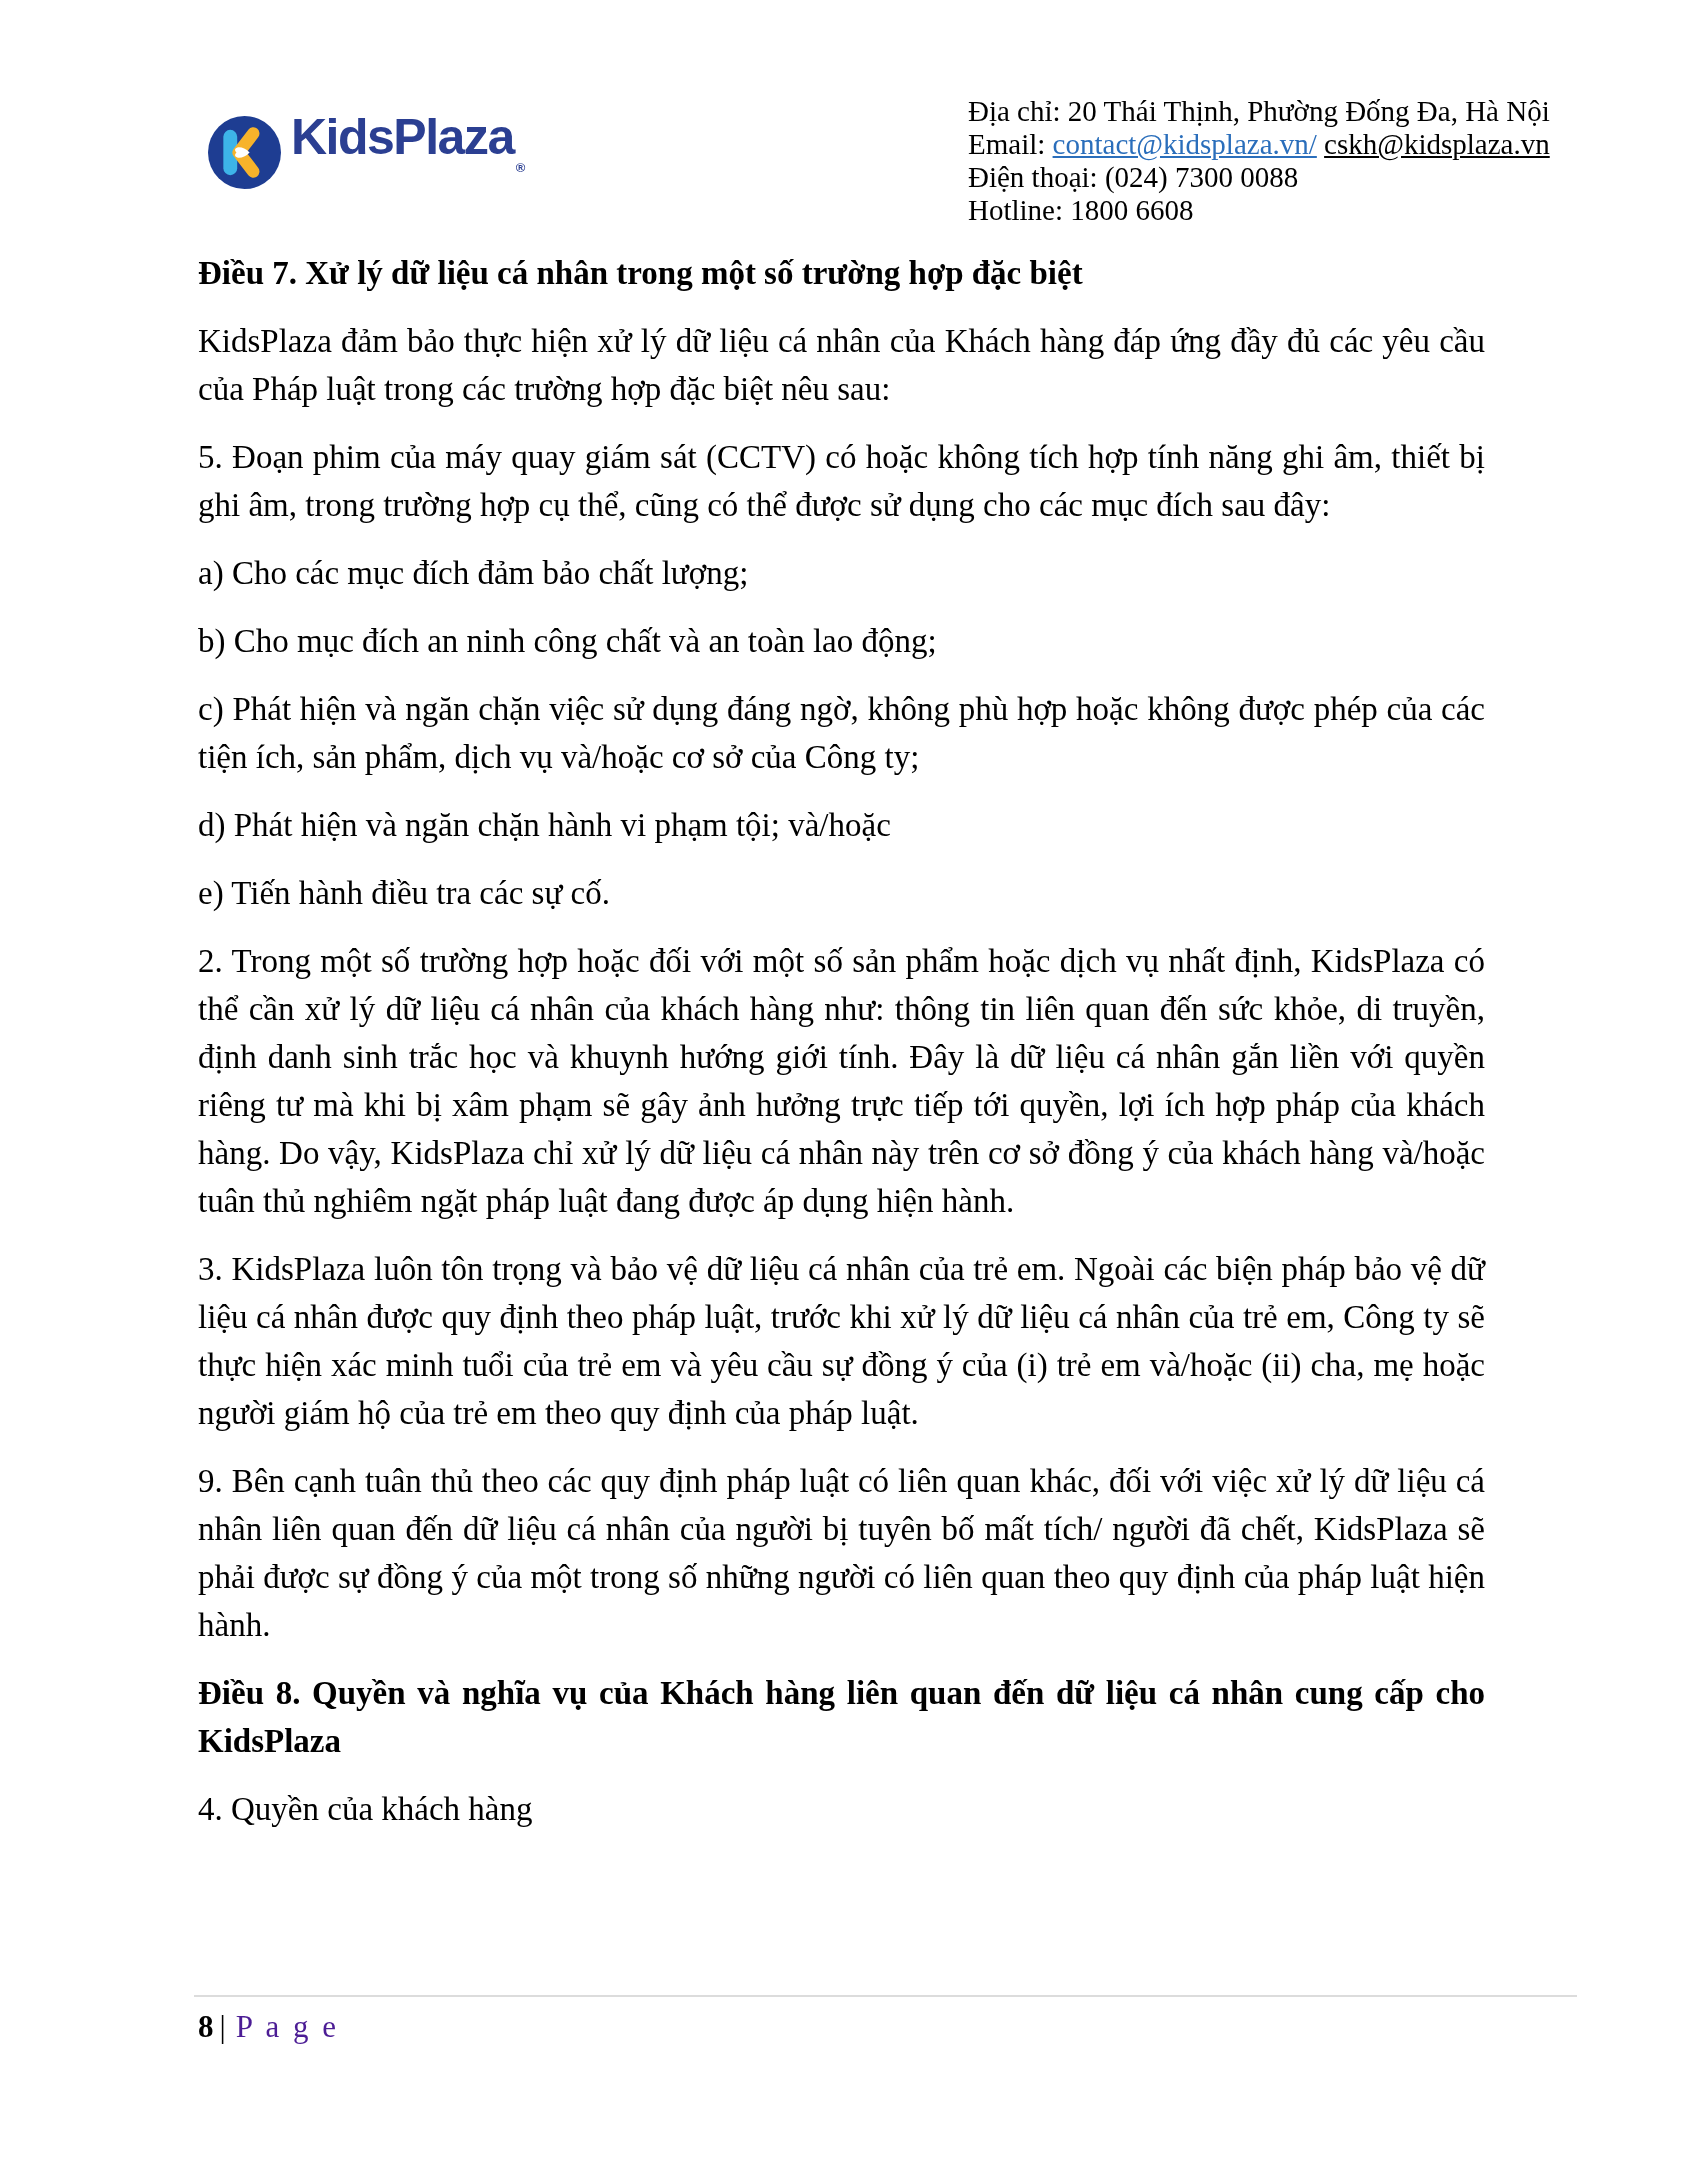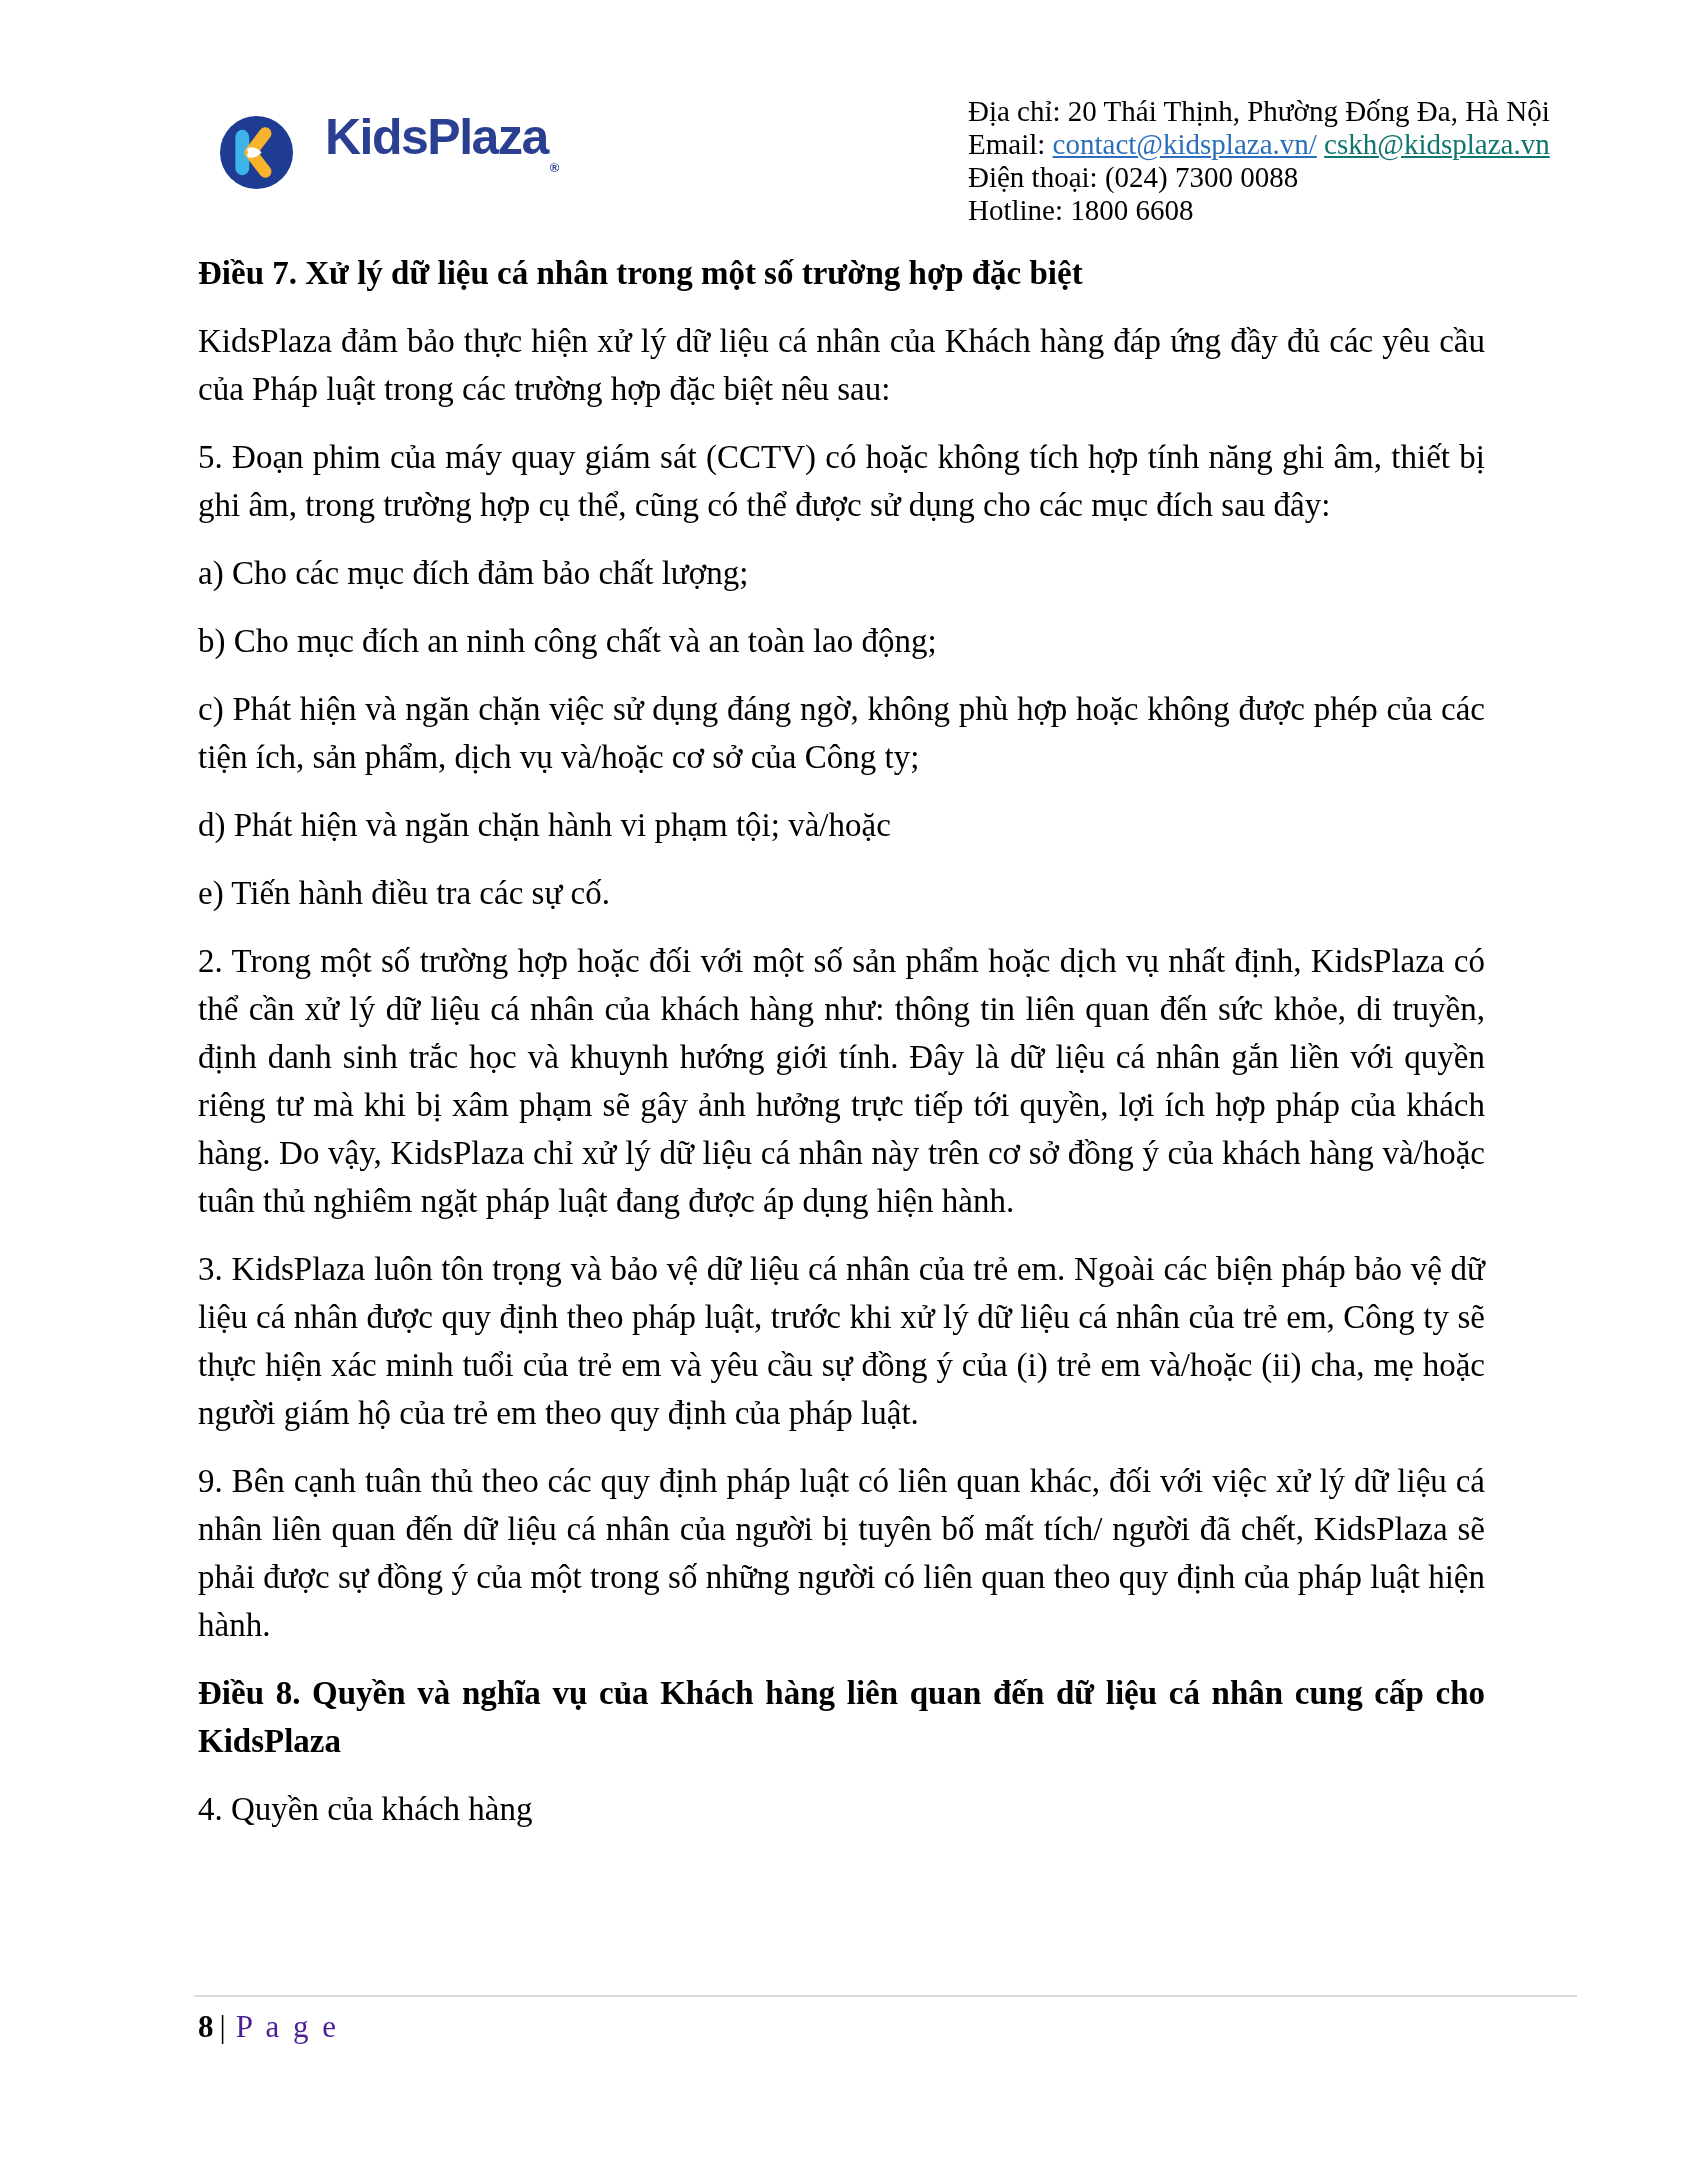--- a/index.html
+++ b/index.html
@@ -3,33 +3,33 @@
 <meta charset="utf-8">
 <style>
   html,body{margin:0;padding:0;}
   body{
     width:1683px;height:2178px;background:#ffffff;position:relative;
     font-family:"Liberation Serif","DejaVu Serif",serif;color:#000;
   }
   .page{position:absolute;inset:0;}
 
   
-  .logo{position:absolute;left:220px;top:101px;display:flex;align-items:center;gap:32px;}
+  .logo{position:absolute;left:208px;top:101px;display:flex;align-items:center;gap:10px;}
   .logo-mark{width:73px;height:73px;display:block;}
   .logo-word{
     font-family:"Liberation Sans","DejaVu Sans",sans-serif;font-weight:800;
     font-size:50px;color:#2b3f92;letter-spacing:-1.5px;line-height:73px;
   }
   .logo-reg{font-family:"Liberation Sans",sans-serif;font-size:13px;color:#2b3f92;
     vertical-align:-18px;margin-left:2px;font-weight:700;}
 
   .contact{position:absolute;left:968px;top:95px;font-size:29px;line-height:33px;white-space:nowrap;}
   .contact a{text-decoration:underline;}
   .email-link-1{color:#2a6ebb;}
-  .email-link-2{color:#0f766e;}
+  .email-link-2{color:#000000;}
 
   
   .content{position:absolute;left:198px;top:249px;width:1287px;
     font-size:33px;line-height:48px;text-align:justify;}
   .block{margin:0 0 20px 0;}
   .block.heading{font-weight:700;}
 
   
   .footer-rule{position:absolute;left:194px;top:1995px;width:1383px;height:2px;background:#dcdcdc;}
   .footer{position:absolute;left:198px;top:2008px;font-size:31px;line-height:38px;}

